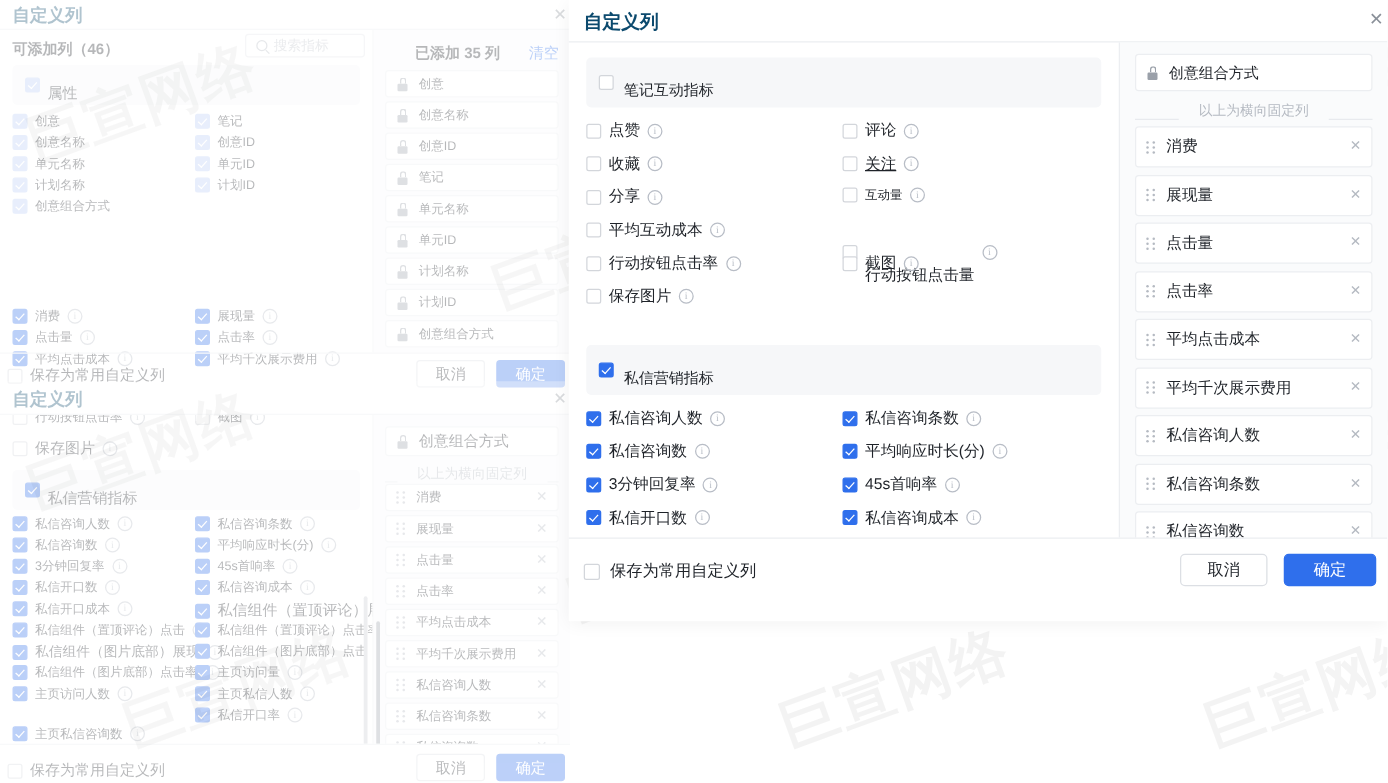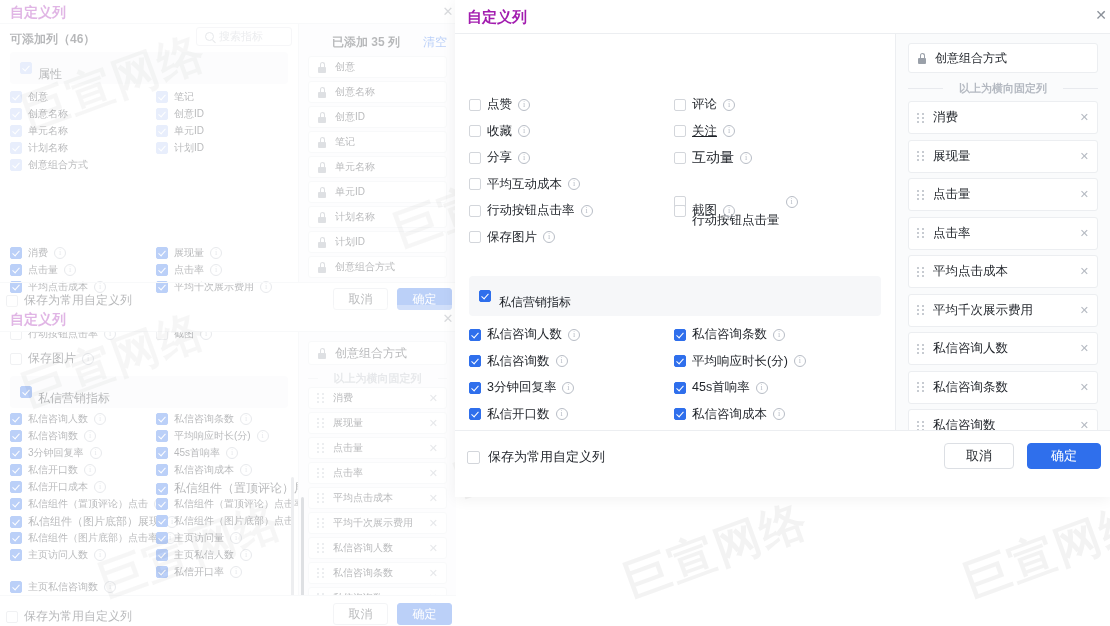--- a/index.html
+++ b/index.html
@@ -12,21 +12,21 @@
   }
   .wm{
     position:absolute;pointer-events:none;user-select:none;
     color:#000;opacity:.045;font-size:46px;font-weight:700;
     letter-spacing:2px;transform:rotate(-20deg);white-space:nowrap;
     font-family:"DejaVu Sans",sans-serif;
   }
 
   
   .dlg{position:absolute;background:#fff;}
-  .dlg-title{font-size:14px;font-weight:700;color:#a21caf;}
+  .dlg-title{font-size:14px;font-weight:700;color:#0c4a6e;}
   .dlg-close{
     position:absolute;width:16px;height:16px;cursor:pointer;color:#8a9099;
     font-size:13px;line-height:16px;text-align:center;
   }
   .hr{height:1px;background:#eceef1;width:100%;}
 
   
   .cb{
     width:12px;height:12px;border-radius:2px;border:1px solid #d3d6db;
     background:#fff;box-sizing:border-box;display:inline-block;
@@ -79,23 +79,22 @@
     border-radius:3px 3px 0 0;box-sizing:border-box;
   }
   .drag{
     width:8px;height:11px;flex:0 0 auto;display:grid;
     grid-template-columns:2px 2px;grid-template-rows:2px 2px 2px;
     gap:2px 3px;align-content:center;
   }
   .drag i{display:block;width:2px;height:2px;background:#b5bac2;border-radius:50%;}
   .xbtn{margin-left:auto;color:#b5bac2;font-size:11px;cursor:pointer;line-height:1;}
   .fixedhint{
-    display:flex;align-items:center;gap:16px;color:#b5bac2;font-size:11px;
+    display:flex;align-items:flex-end;gap:16px;color:#b5bac2;font-size:11px;
     white-space:nowrap;
-    font-weight:bold;
   }
   .fixedhint .ln{height:1px;background:#e8eaee;flex:1;}
 
   
   .btn{
     border-radius:3px;font-size:12px;display:flex;align-items:center;
     justify-content:center;cursor:pointer;box-sizing:border-box;
   }
   .btn-g{border:1px solid #dcdfe4;background:#fff;color:#1f2329;}
   .btn-p{background:#2f6fec;color:#fff;border:1px solid #2f6fec;}
@@ -530,20 +529,24 @@
   <div class="btn btn-g" style="position:absolute;left:333px;top:298px;width:55px;height:22px;">取消</div>
   <div class="btn btn-p" style="position:absolute;left:397px;top:298px;width:55px;height:22px;">确定</div>
 </div>
 
 <div class="dlg" style="left:455px;top:0;width:655px;height:497px;box-shadow:0 2px 14px rgba(0,0,0,.06);">
   <div class="dlg-title" style="position:absolute;left:12px;top:8px;font-size:15px;">自定义列</div>
   <div class="dlg-close" style="left:638px;top:7px;font-size:14px;">✕</div>
   <div class="hr" style="position:absolute;left:0;top:33px;"></div>
 
   <div style="position:absolute;left:0;top:34px;width:440px;height:396px;overflow:hidden;">
+    <div class="grp" style="position:absolute;left:14px;top:12px;width:412px;height:40px;">
+      <span class="cb"></span>
+      <span class="lbl" style="margin-left:8px;">笔记互动指标</span>
+    </div>
     <div id="md-note" style="position:absolute;left:14px;top:62px;width:412px;">
         <div class="row" style="position: absolute; left: 0px; top: 0px;">
           <span class="cb"></span>
           <span class="lbl" style="font-size: 12.5px;">点赞</span>
           <span class="info"></span>
         </div>
         <div class="row" style="position: absolute; left: 205px; top: 0px;">
           <span class="cb"></span>
           <span class="lbl" style="font-size: 12.5px;">评论</span>
           <span class="info"></span>
@@ -558,21 +561,21 @@
           <span class="lbl" style="font-size: 12.5px;">关注</span>
           <span class="info"></span>
         </div>
         <div class="row" style="position: absolute; left: 0px; top: 53px;">
           <span class="cb"></span>
           <span class="lbl" style="font-size: 12.5px;">分享</span>
           <span class="info"></span>
         </div>
         <div class="row" style="position: absolute; left: 205px; top: 53px;">
           <span class="cb"></span>
-          <span class="lbl" style="font-size: 14px;">互动量</span>
+          <span class="lbl" style="font-size: 10px;">互动量</span>
           <span class="info"></span>
         </div>
         <div class="row" style="position: absolute; left: 0px; top: 79.5px;">
           <span class="cb"></span>
           <span class="lbl" style="font-size: 12.5px;">平均互动成本</span>
           <span class="info"></span>
         </div>
         <div class="row" style="position: absolute; left: 205px; top: 79.5px;">
           <span class="cb"></span>
           <span class="lbl" style="font-size: 12.5px; margin-top: 36px;">行动按钮点击量</span>

